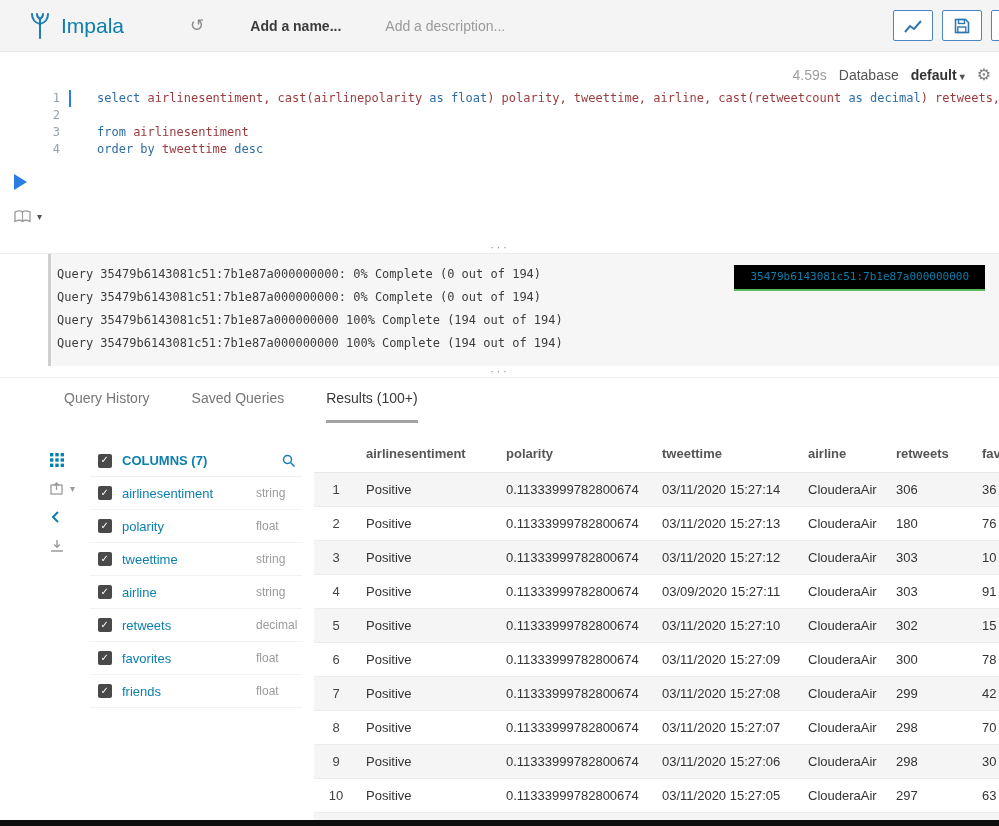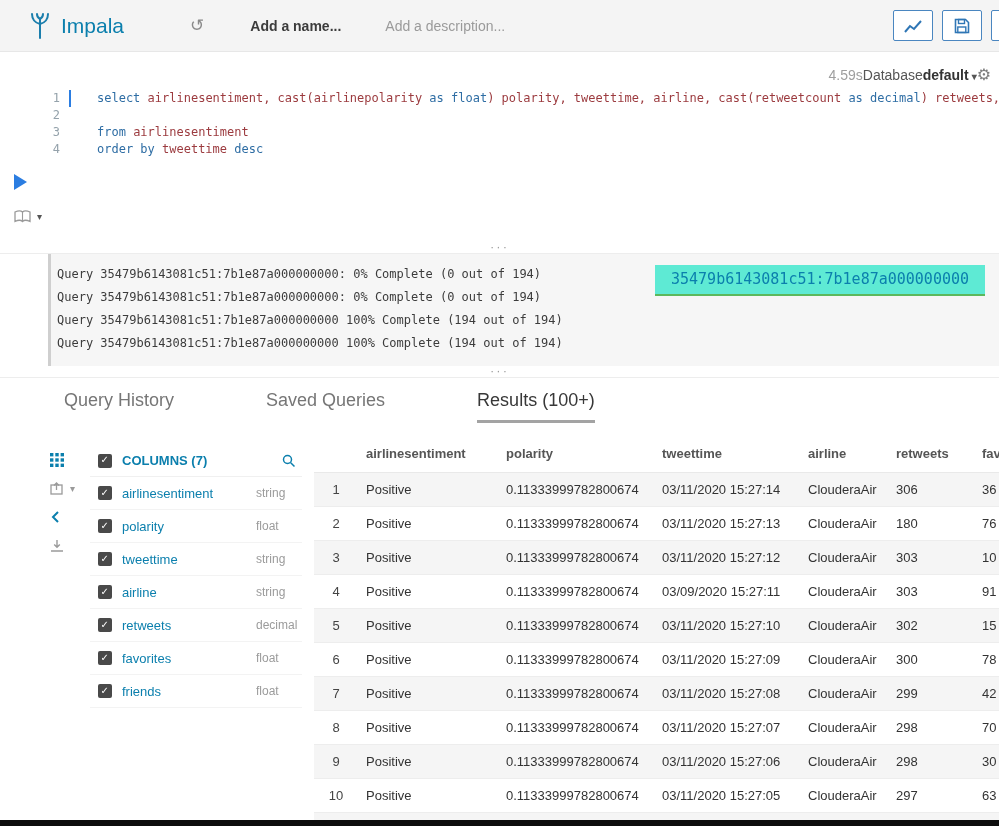--- a/index.html
+++ b/index.html
@@ -13,21 +13,21 @@
   .app-title { color:var(--accent,#1b7eac); font-size:21px; margin-left:9px; font-weight:500; }
   .history { margin-left:66px; color:#8a8a8a; font-size:17px; cursor:pointer; }
   .name-field { margin-left:46px; color:#3c3c3c; font-weight:700; font-size:14px; cursor:text; }
   .desc-field { margin-left:44px; color:#9a9a9a; font-size:14px; cursor:text; }
   .topbar-actions { margin-left:auto; display:flex; gap:9px; margin-right:-32px; }
   .tb-btn { width:40px; height:31px; border:1px solid #4a86c0; border-radius:2px; background:#fff;
             display:flex; align-items:center; justify-content:center; cursor:pointer; }
 
   
   .editor { position:relative; height:190px; }
-  .editor-meta { display:flex; align-items:center; justify-content:flex-end; 
+  .editor-meta { display:flex; align-items:center; justify-content:flex-end; gap:12px;
                  padding:13px 8px 6px 0; font-size:14px; }
   .exec-time { color:#9e9e9e; }
   .db-label { color:#555; }
   .db-value { color:#333; font-weight:700; cursor:pointer; }
   .caret { font-size:10px; color:#555; margin-left:3px; }
   .gear { color:#7d7d7d; font-size:16px; cursor:pointer; }
   .code { margin-left:40px; font-family:"DejaVu Sans Mono", monospace; font-size:12px; line-height:17px; }
   .code-line { display:flex; }
   .gutter { width:20px; text-align:right; color:#94a2ab; margin-right:9px; flex:none; }
   .content { white-space:pre;padding-left:28px; }
@@ -44,26 +44,26 @@
   .splitter { height:12px; position:relative; border-bottom:1px solid #ededed; cursor:row-resize; }
   .splitter::after { content:"···"; position:absolute; left:50%; top:-3px; transform:translateX(-50%);
                      color:#9e9e9e; font-size:13px; letter-spacing:2px; }
 
   
   .logs { padding-left:48px; }
   .log-box { position:relative; background:#f6f6f6; border-left:3px solid #cfcfcf; height:112px;
              padding:9px 6px; font-family:"DejaVu Sans Mono", monospace; font-size:12px;
              color:#3c3c3c; overflow:hidden; }
   .log-line { line-height:23px; white-space:nowrap; }
-  .query-link { position:absolute; right:14px; top:11px; color:var(--accent,#0b7fad); font-size:15px;
-                padding:5px 16px 6px; background:#5eead4; border-bottom:2px solid var(--link-green,#5cb85c);
+  .query-link { position:absolute; right:14px; top:11px; color:var(--accent,#0b7fad); font-size:11px;
+                padding:5px 16px 6px; background:#000000; border-bottom:2px solid var(--link-green,#5cb85c);
                 cursor:pointer; }
 
   
-  .tabs { display:flex; gap:92px; padding:12px 0 0 64px; height:45px; font-size:18px; }
+  .tabs { display:flex; gap:42px; padding:12px 0 0 64px; height:45px; font-size:14px; }
   .tab { color:#767676; padding-bottom:9px; cursor:pointer; }
   .tab.active { color:#383838; border-bottom:3px solid #a3a3a3; }
 
   
   .main { display:flex; height:397px; padding-left:38px; }
   .icon-rail { width:52px; padding:30px 0 0 12px; display:flex; flex-direction:column; gap:15px; }
   .rail-item { display:inline-flex; align-items:center; gap:3px; cursor:pointer; }
 
   .columns-panel { width:212px; padding-top:22px; }
   .cp-header { display:flex; align-items:center; gap:10px; height:32px; padding:0 6px 0 8px;

